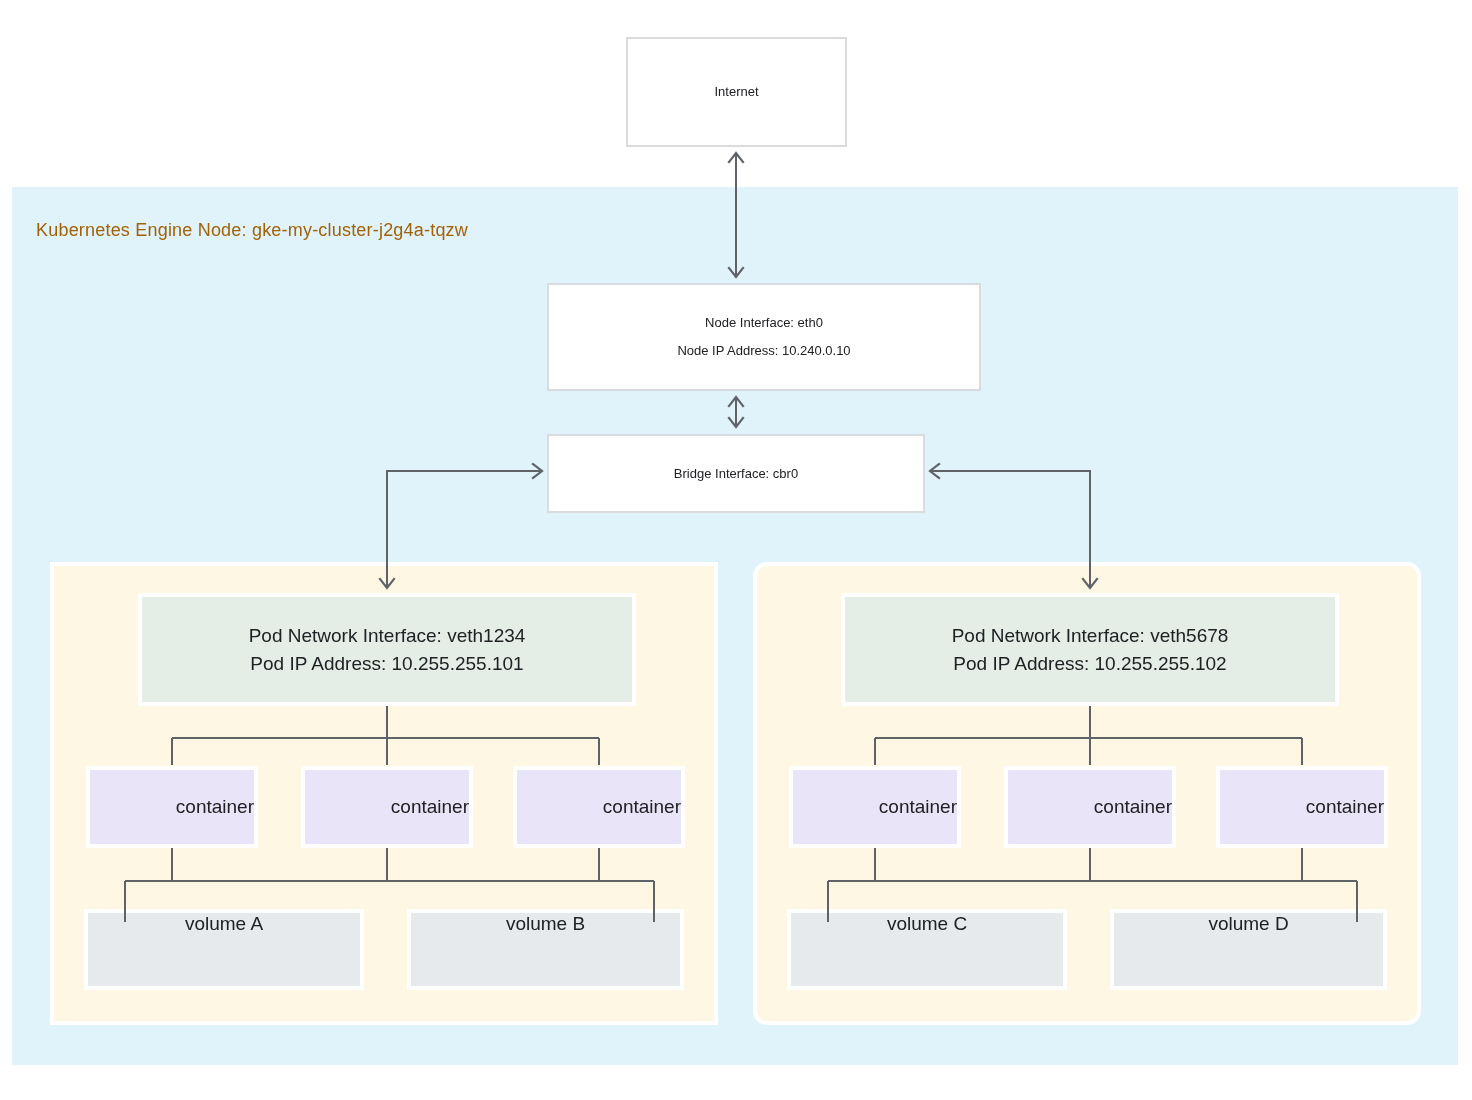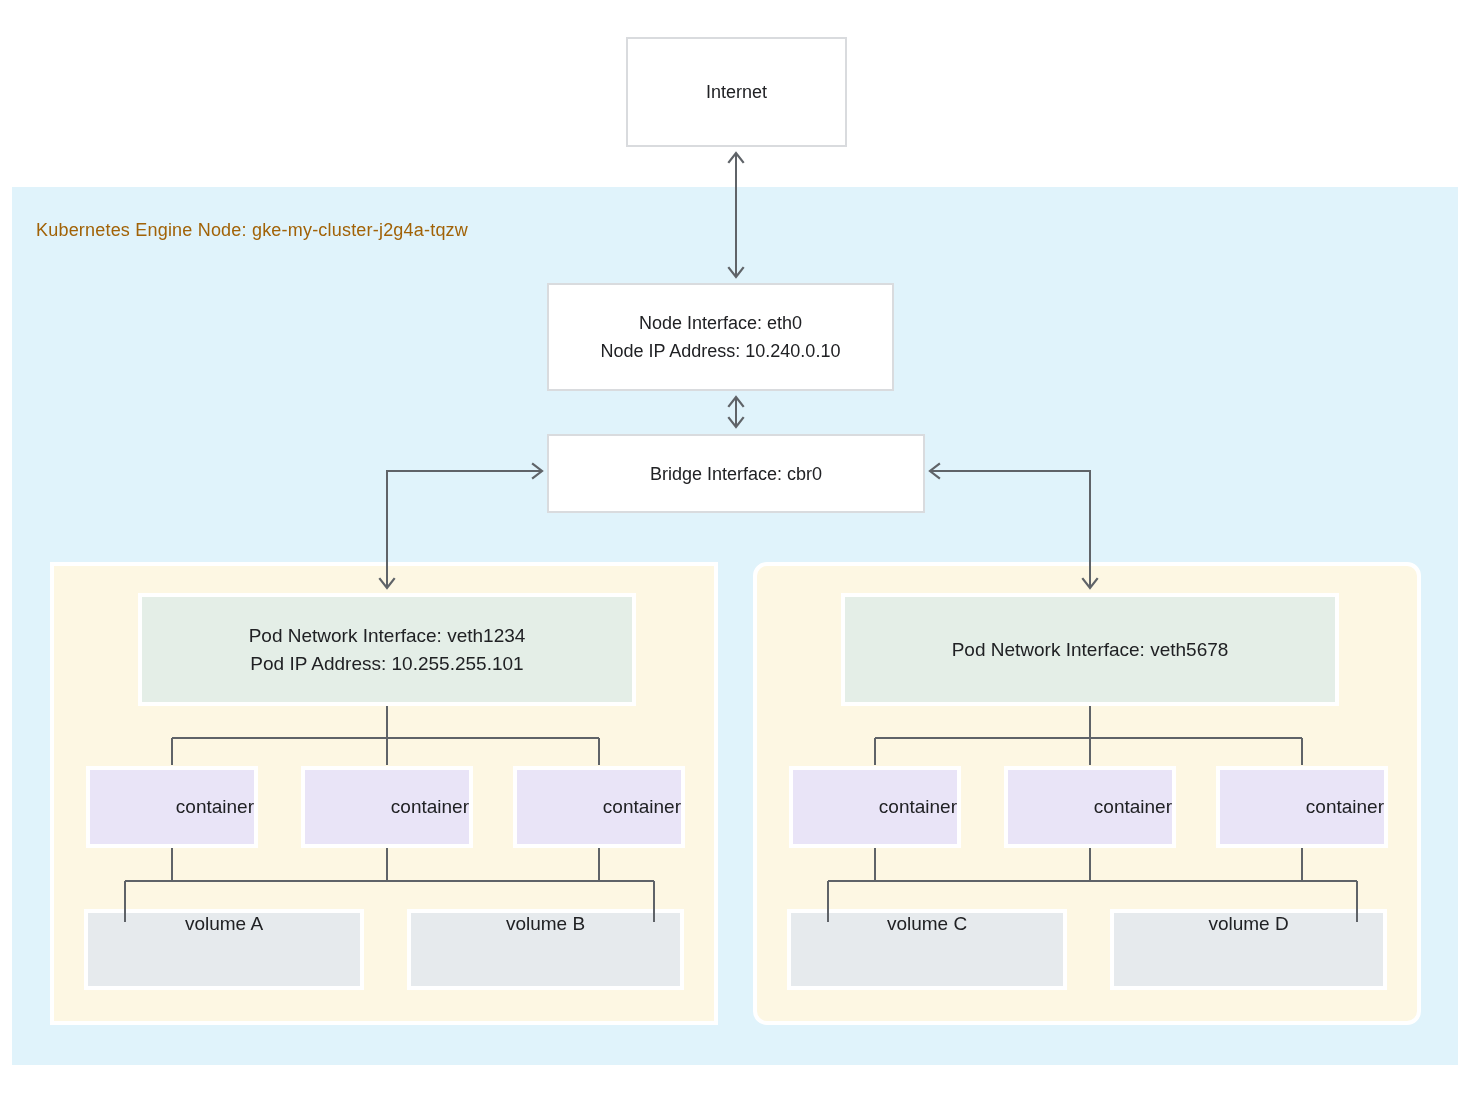--- a/index.html
+++ b/index.html
@@ -15,24 +15,24 @@
   }
   .node-region-label {
     position:absolute; left:24px; top:33px;
     font-size:18px; color:#a16207; letter-spacing:0.2px;
   }
   
   .white-box {
     position:absolute; box-sizing:border-box; background:#ffffff;
     border:2px solid #D9DBDE;
     display:flex; flex-direction:column; align-items:center; justify-content:center;
-    font-size:18px; line-height:28px; text-align:center; color:#202124;
+    font-size:13px; line-height:28px; text-align:center; color:#202124;
   }
   #internet-box { left:626px; top:37px;  width:221px; height:110px; }
-  #node-box     { left:547px; top:283px; width:347px; height:108px; }
+  #node-box     { left:547px; top:283px; width:434px; height:108px; }
   #bridge-box   { left:547px; top:434px; width:378px; height:79px;  }
   
   .pod {
     position:absolute; top:562px; width:668px; height:463px;
     box-sizing:border-box; background:#FDF7E3; border:4px solid #ffffff;
   }
   #pod-0 { left:50px; }
   #pod-1 { left:753px;border-radius:14px; }
   .pod-interface {
     position:absolute; left:84px; top:27px; width:498px; height:113px;
@@ -101,20 +101,21 @@
     <span>volume A</span>
   </div>
   <div class="volume-box v1">
     <span>volume B</span>
   </div>
 </div>
 
 <div class="pod" id="pod-1">
   <div class="pod-interface">
     <span>Pod Network Interface: veth5678</span>
+    <span>Pod IP Address: 10.255.255.102</span>
   </div>
   <div class="container-box c0">
     <span>container</span>
   </div>
   <div class="container-box c1">
     <span>container</span>
   </div>
   <div class="container-box c2">
     <span>container</span>
   </div>

